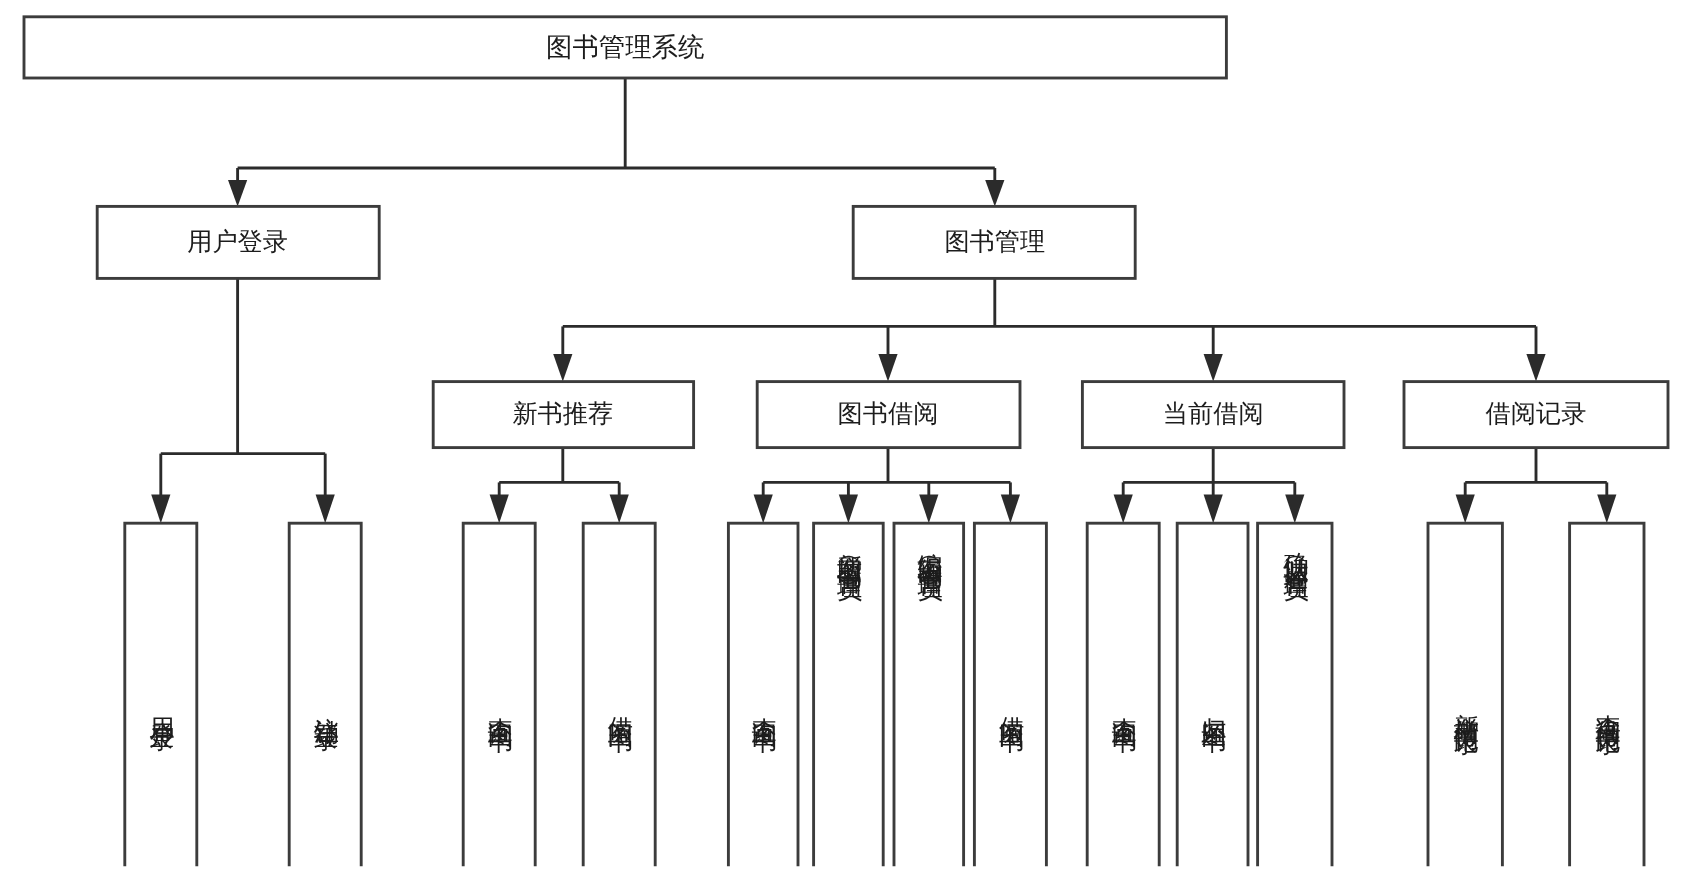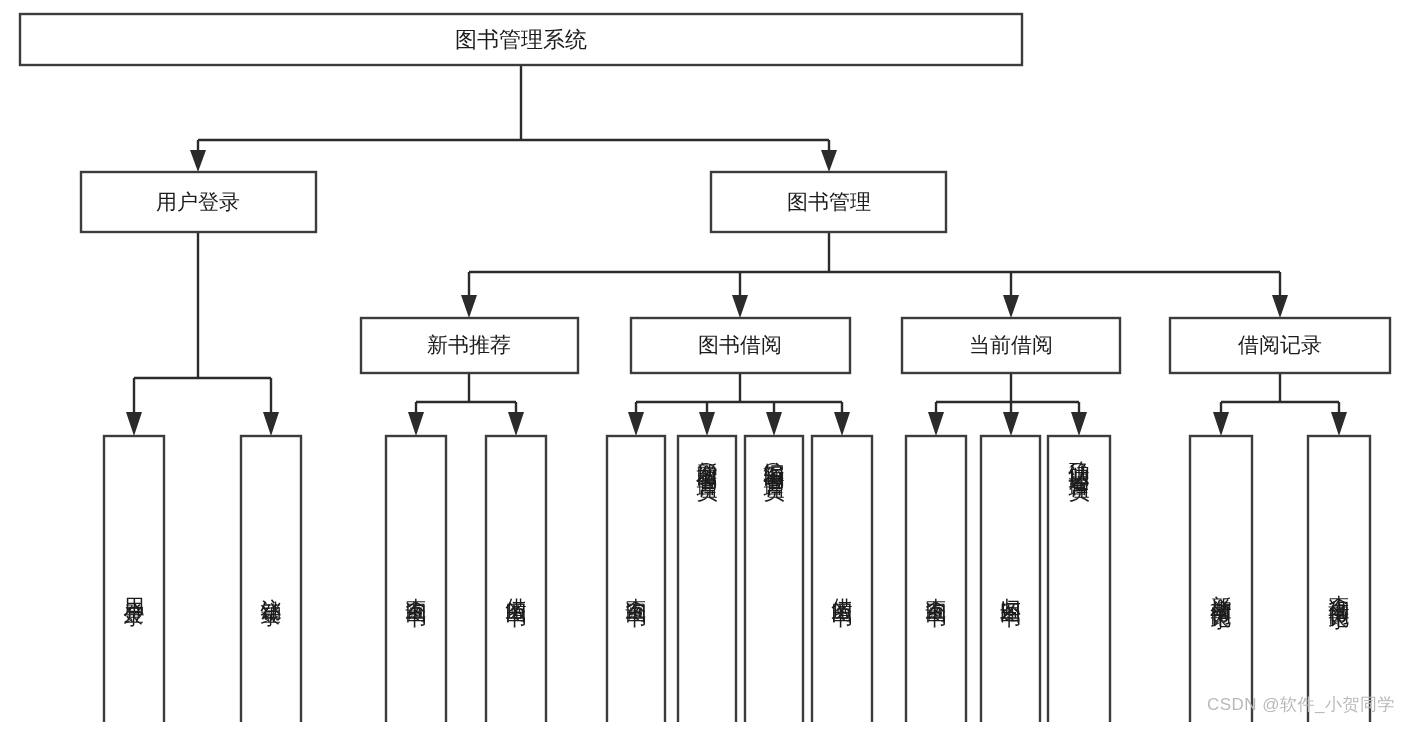--- a/index.html
+++ b/index.html
@@ -236,15 +236,14 @@
   <div class="vlabel-wrap" style="left:1048px; top:444px; width:62px; height:294px;">
     <span class="vlabel">确认归还（管理员）</span>
   </div>
   <div class="vlabel-wrap" style="left:1190px; top:436px; width:62px; height:302px; align-items:center;">
     <span class="vlabel">新增借阅记录</span>
   </div>
   <div class="vlabel-wrap" style="left:1308px; top:436px; width:62px; height:302px; align-items:center;">
     <span class="vlabel">查询借阅记录</span>
   </div>
 
-  <div class="watermark">CSDN @软件_小贺同学</div>
 
 </div>
 
 </body></html>

